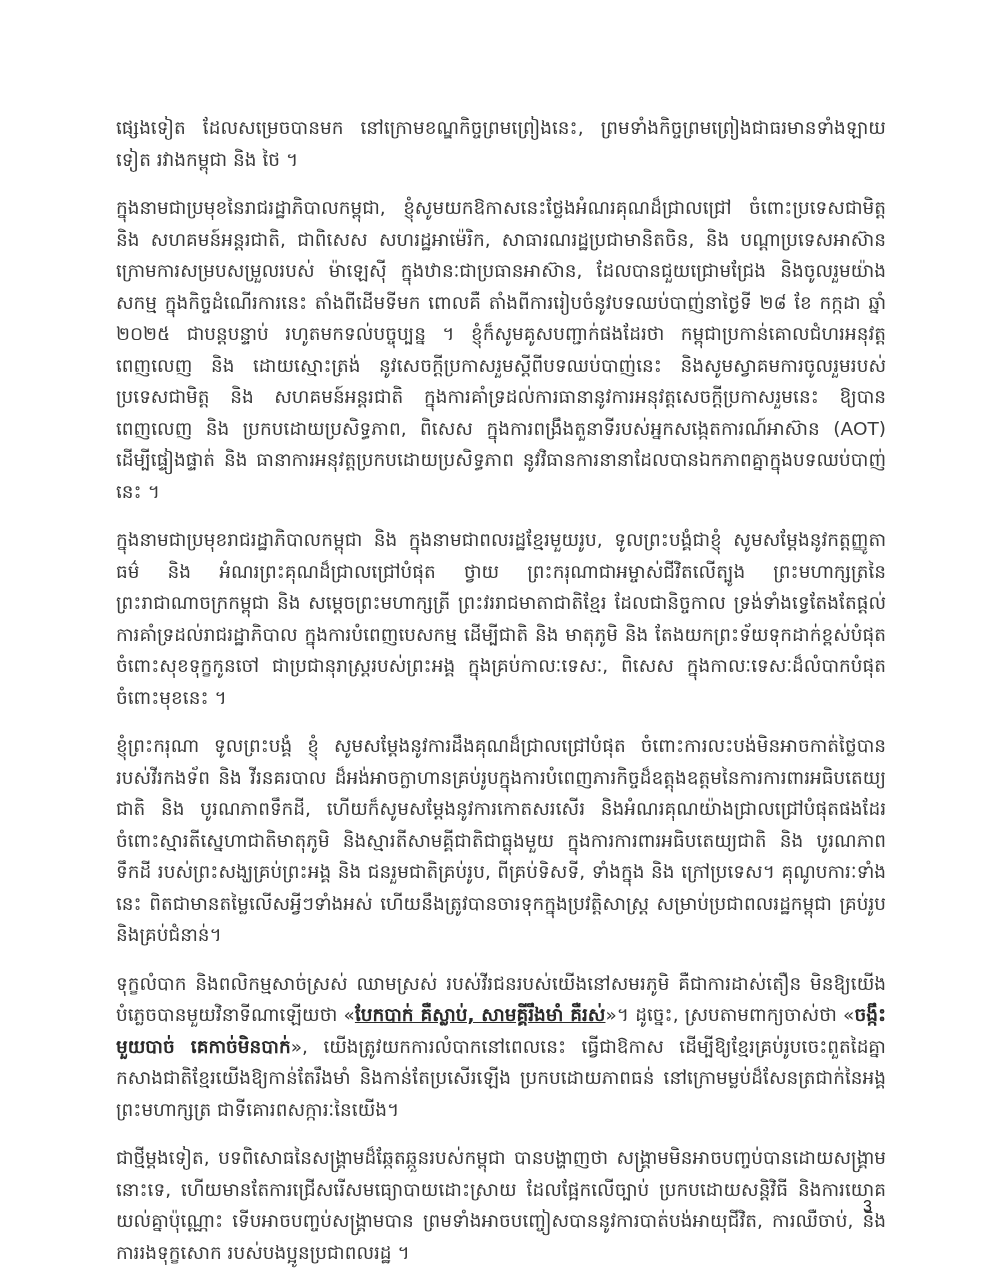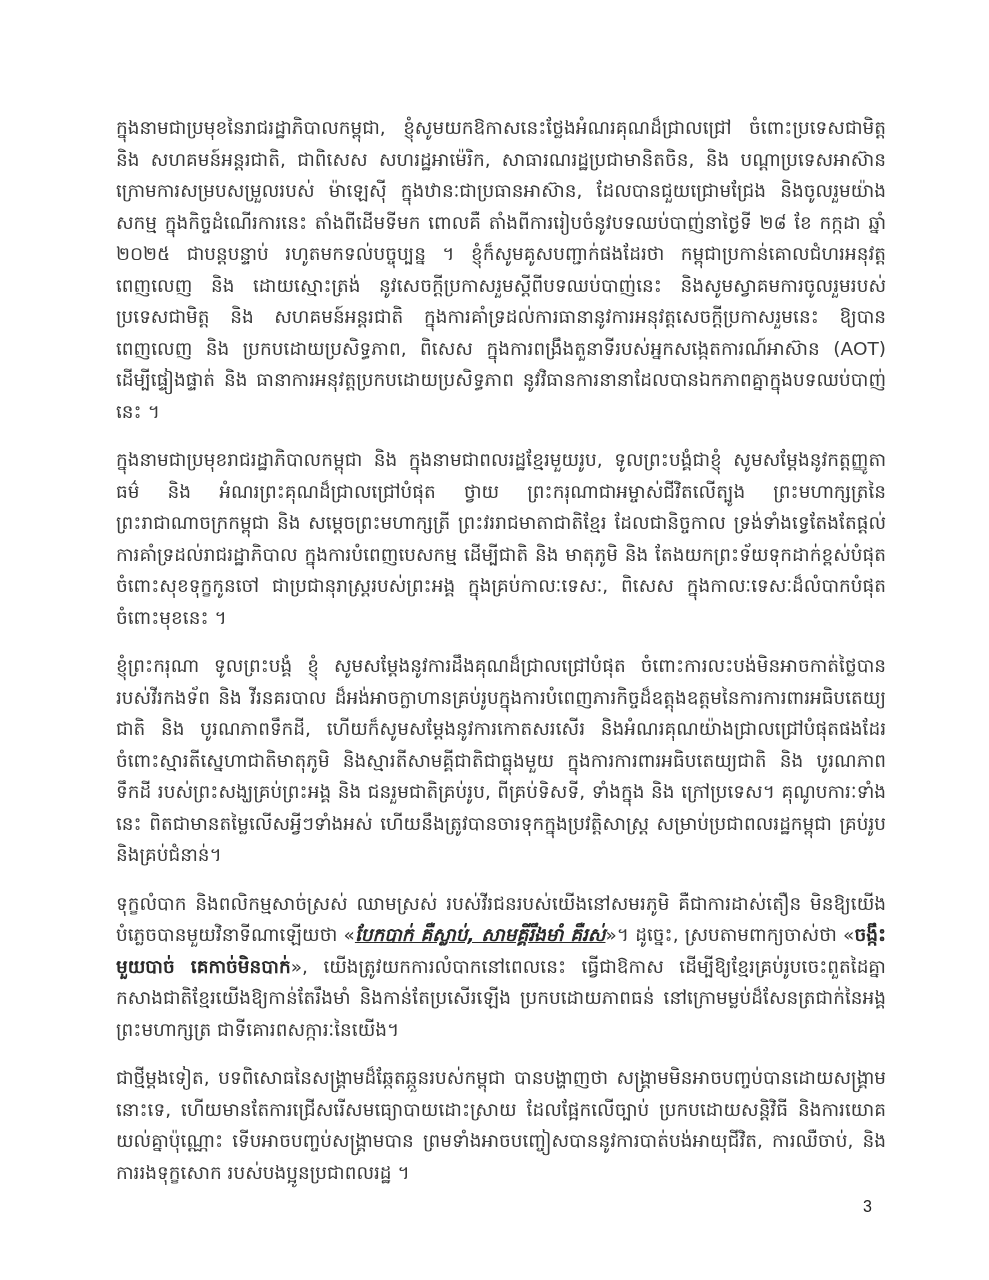--- a/index.html
+++ b/index.html
@@ -28,35 +28,35 @@
     text-align: justify;
     text-justify: inter-character;
     word-break: break-word;
   }
   .quote-strong {
     font-weight: bold;
     color: #2a2a2a;
   }
   .quote-underline {
     text-decoration: underline;
-    font-style: italic;
   }
   .page-number {
     position: absolute;
     left: 863px;
     top: 1198px;
     font-family: "Liberation Sans", sans-serif;
     font-size: 16px;
     color: #222222;
   }
 </style>
 </head>
 <body>
 
 <div class="page">
+  <p class="para">ផ្សេងទៀត ដែលសម្រេចបានមក នៅក្រោមខណ្ឌកិច្ចព្រមព្រៀងនេះ, ព្រមទាំងកិច្ចព្រមព្រៀងជាធរមានទាំងឡាយទៀត រវាងកម្ពុជា និង ថៃ ។</p>
   <p class="para">ក្នុងនាមជាប្រមុខនៃរាជរដ្ឋាភិបាលកម្ពុជា, ខ្ញុំសូមយកឱកាសនេះថ្លែងអំណរគុណដ៏ជ្រាលជ្រៅ ចំពោះប្រទេសជាមិត្ត និង សហគមន៍អន្តរជាតិ, ជាពិសេស សហរដ្ឋអាម៉េរិក, សាធារណរដ្ឋប្រជាមានិតចិន, និង បណ្តាប្រទេសអាស៊ាន ក្រោមការសម្របសម្រួលរបស់ ម៉ាឡេស៊ី ក្នុងឋានៈជាប្រធានអាស៊ាន, ដែលបានជួយជ្រោមជ្រែង និងចូលរួមយ៉ាងសកម្ម ក្នុងកិច្ចដំណើរការនេះ តាំងពីដើមទីមក ពោលគឺ តាំងពីការរៀបចំនូវបទឈប់បាញ់នាថ្ងៃទី ២៨ ខែ កក្កដា ឆ្នាំ ២០២៥ ជាបន្តបន្ទាប់ រហូតមកទល់បច្ចុប្បន្ន ។ ខ្ញុំក៏សូមគូសបញ្ជាក់ផងដែរថា កម្ពុជាប្រកាន់គោលជំហរអនុវត្តពេញលេញ និង ដោយស្មោះត្រង់ នូវសេចក្តីប្រកាសរួមស្តីពីបទឈប់បាញ់នេះ និងសូមស្វាគមការចូលរួមរបស់ប្រទេសជាមិត្ត និង សហគមន៍អន្តរជាតិ ក្នុងការគាំទ្រដល់ការធានានូវការអនុវត្តសេចក្តីប្រកាសរួមនេះ ឱ្យបានពេញលេញ និង ប្រកបដោយប្រសិទ្ធភាព, ពិសេស ក្នុងការពង្រឹងតួនាទីរបស់អ្នកសង្កេតការណ៍អាស៊ាន (AOT) ដើម្បីផ្ទៀងផ្ទាត់ និង ធានាការអនុវត្តប្រកបដោយប្រសិទ្ធភាព នូវវិធានការនានាដែលបានឯកភាពគ្នាក្នុងបទឈប់បាញ់នេះ ។</p>
   <p class="para">ក្នុងនាមជាប្រមុខរាជរដ្ឋាភិបាលកម្ពុជា និង ក្នុងនាមជាពលរដ្ឋខ្មែរមួយរូប, ទូលព្រះបង្គំជាខ្ញុំ សូមសម្តែងនូវកត្តញ្ញូតាធម៌ និង អំណរព្រះគុណដ៏ជ្រាលជ្រៅបំផុត ថ្វាយ ព្រះករុណាជាអម្ចាស់ជីវិតលើត្បូង ព្រះមហាក្សត្រនៃព្រះរាជាណាចក្រកម្ពុជា និង សម្តេចព្រះមហាក្សត្រី  ព្រះវររាជមាតាជាតិខ្មែរ ដែលជានិច្ចកាល ទ្រង់ទាំងទ្វេតែងតែផ្តល់ការគាំទ្រដល់រាជរដ្ឋាភិបាល ក្នុងការបំពេញបេសកម្ម ដើម្បីជាតិ និង មាតុភូមិ និង តែងយកព្រះទ័យទុកដាក់ខ្ពស់បំផុត ចំពោះសុខទុក្ខកូនចៅ ជាប្រជានុរាស្ត្ររបស់ព្រះអង្គ ក្នុងគ្រប់កាលៈទេសៈ, ពិសេស ក្នុងកាលៈទេសៈដ៏លំបាកបំផុតចំពោះមុខនេះ ។</p>
   <p class="para">ខ្ញុំព្រះករុណា ទូលព្រះបង្គំ ខ្ញុំ សូមសម្តែងនូវការដឹងគុណដ៏ជ្រាលជ្រៅបំផុត ចំពោះការលះបង់មិនអាចកាត់ថ្លៃបានរបស់វីរកងទ័ព និង វីរនគរបាល ដ៏អង់អាចក្លាហានគ្រប់រូបក្នុងការបំពេញភារកិច្ចដ៏ឧត្តុងឧត្តមនៃការការពារអធិបតេយ្យជាតិ និង បូរណភាពទឹកដី, ហើយក៏សូមសម្តែងនូវការកោតសរសើរ និងអំណរគុណយ៉ាងជ្រាលជ្រៅបំផុតផងដែរ ចំពោះស្មារតីស្នេហាជាតិមាតុភូមិ និងស្មារតីសាមគ្គីជាតិជាធ្លុងមួយ ក្នុងការការពារអធិបតេយ្យជាតិ និង បូរណភាពទឹកដី របស់ព្រះសង្ឃគ្រប់ព្រះអង្គ និង ជនរួមជាតិគ្រប់រូប, ពីគ្រប់ទិសទី, ទាំងក្នុង និង ក្រៅប្រទេស។ គុណូបការៈទាំងនេះ ពិតជាមានតម្លៃលើសអ្វីៗទាំងអស់ ហើយនឹងត្រូវបានចារទុកក្នុងប្រវត្តិសាស្ត្រ សម្រាប់ប្រជាពលរដ្ឋកម្ពុជា គ្រប់រូប និងគ្រប់ជំនាន់។</p>
   <p class="para"><span>ទុក្ខលំបាក និងពលិកម្មសាច់ស្រស់ ឈាមស្រស់ របស់វីរជនរបស់យើងនៅសមរភូមិ គឺជាការដាស់តឿន មិនឱ្យយើងបំភ្លេចបានមួយវិនាទីណាឡើយថា «</span><span class="quote-strong quote-underline">បែកបាក់ គឺស្លាប់, សាមគ្គីរឹងមាំ គឺរស់</span><span>»។ ដូច្នេះ, ស្របតាមពាក្យចាស់ថា «</span><span class="quote-strong">ចង្កឹះមួយបាច់ គេកាច់មិនបាក់</span><span>», យើងត្រូវយកការលំបាកនៅពេលនេះ ធ្វើជាឱកាស ដើម្បីឱ្យខ្មែរគ្រប់រូបចេះពួតដៃគ្នាកសាងជាតិខ្មែរយើងឱ្យកាន់តែរឹងមាំ និងកាន់តែប្រសើរឡើង ប្រកបដោយភាពធន់ នៅក្រោមម្លប់ដ៏សែនត្រជាក់នៃអង្គព្រះមហាក្សត្រ ជាទីគោរពសក្ការៈនៃយើង។</span></p>
   <p class="para">ជាថ្មីម្តងទៀត, បទពិសោធនៃសង្គ្រាមដ៏ឆ្កែតឆ្កួនរបស់កម្ពុជា បានបង្ហាញថា សង្គ្រាមមិនអាចបញ្ចប់បានដោយសង្គ្រាមនោះទេ, ហើយមានតែការជ្រើសរើសមធ្យោបាយដោះស្រាយ ដែលផ្អែកលើច្បាប់ ប្រកបដោយសន្តិវិធី និងការយោគយល់គ្នាប៉ុណ្ណោះ ទើបអាចបញ្ចប់សង្គ្រាមបាន ព្រមទាំងអាចបញ្ចៀសបាននូវការបាត់បង់អាយុជីវិត, ការឈឺចាប់, និងការរងទុក្ខសោក របស់បងប្អូនប្រជាពលរដ្ឋ ។</p>
 </div>
 
 <div class="page-number">3</div>
 
 </body></html>

